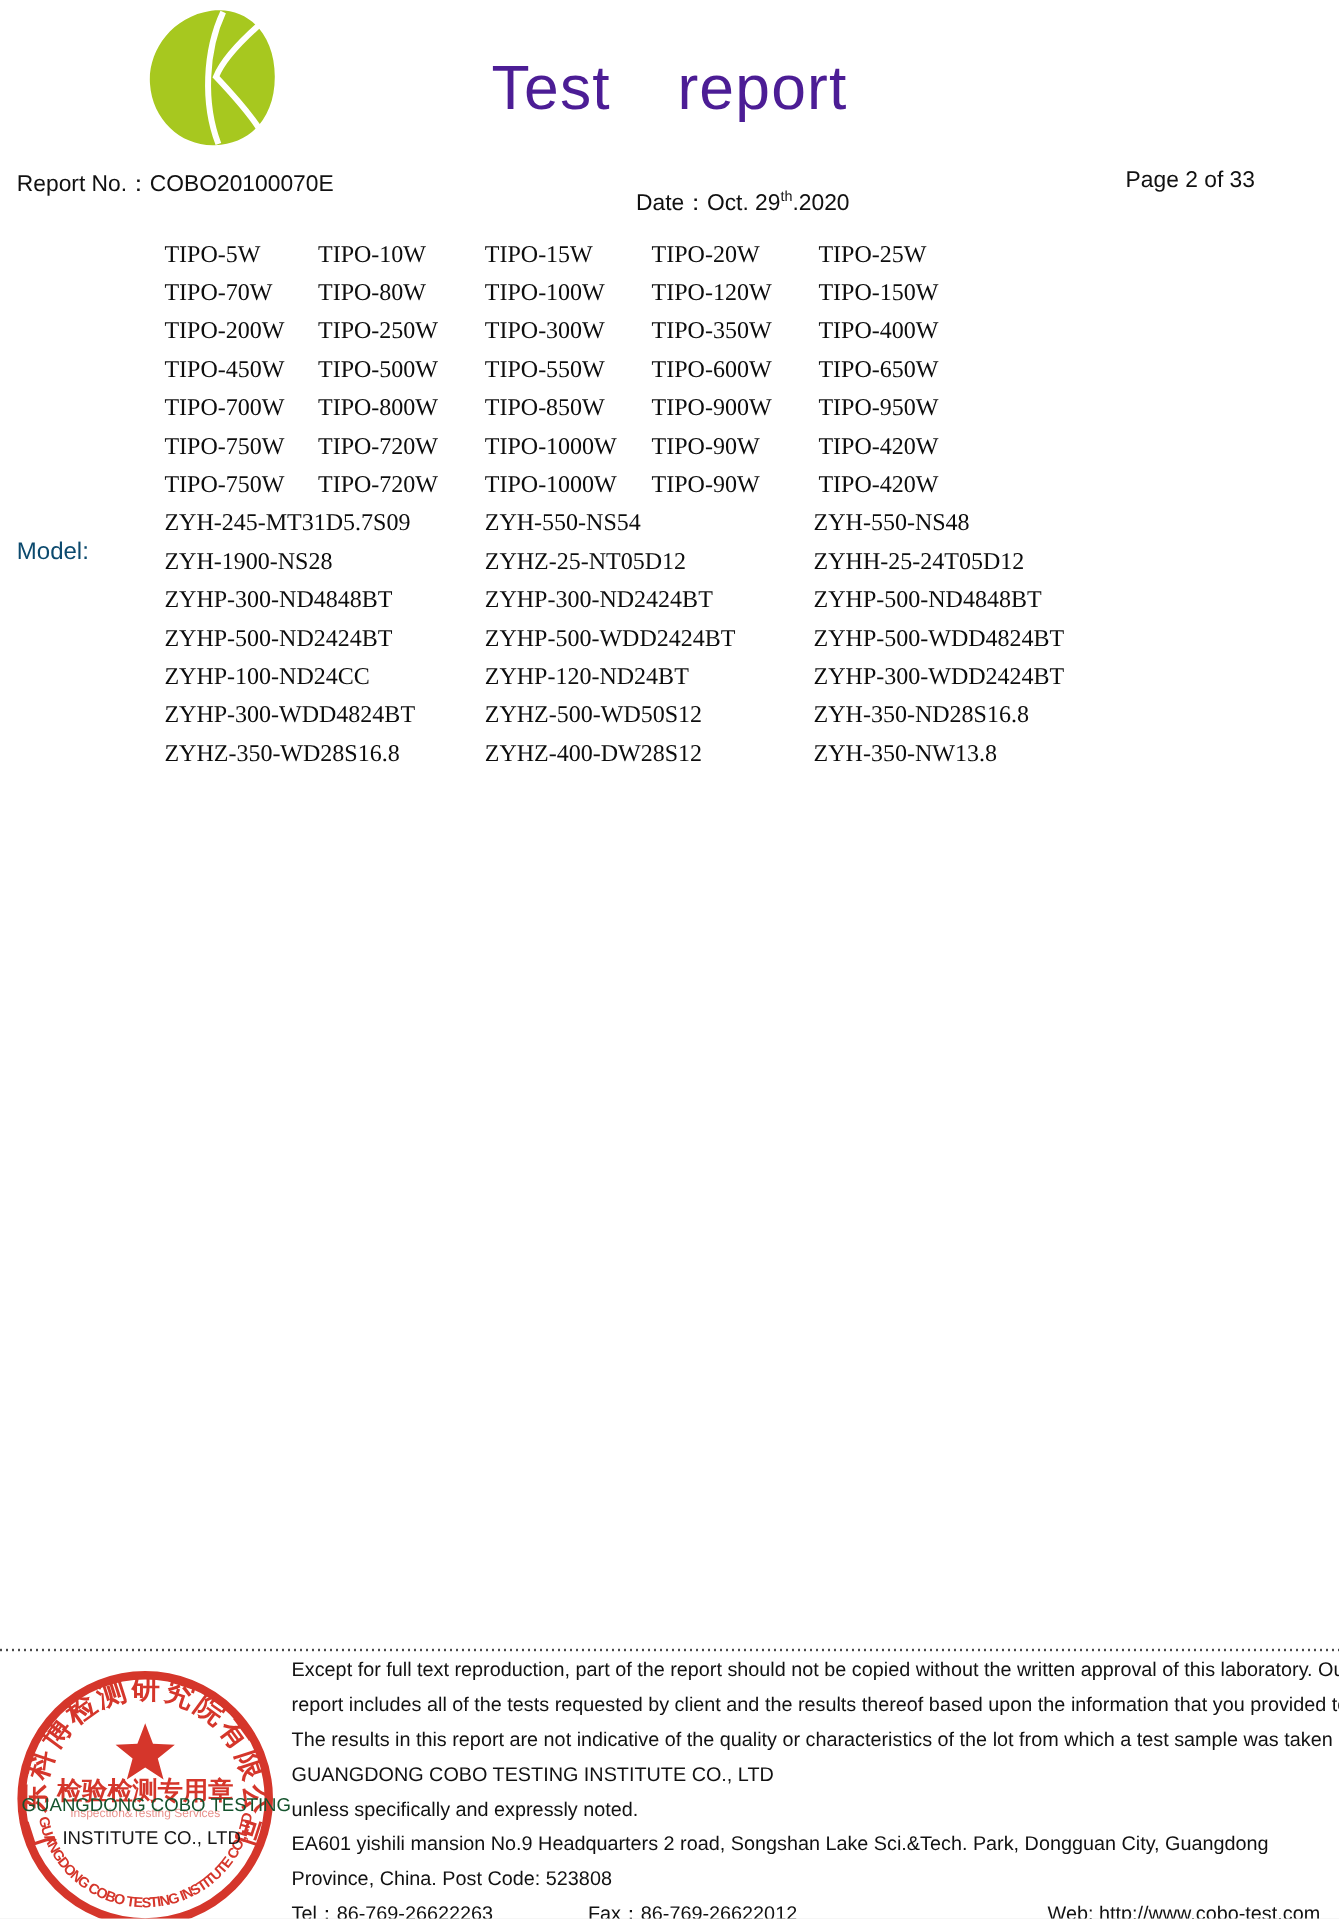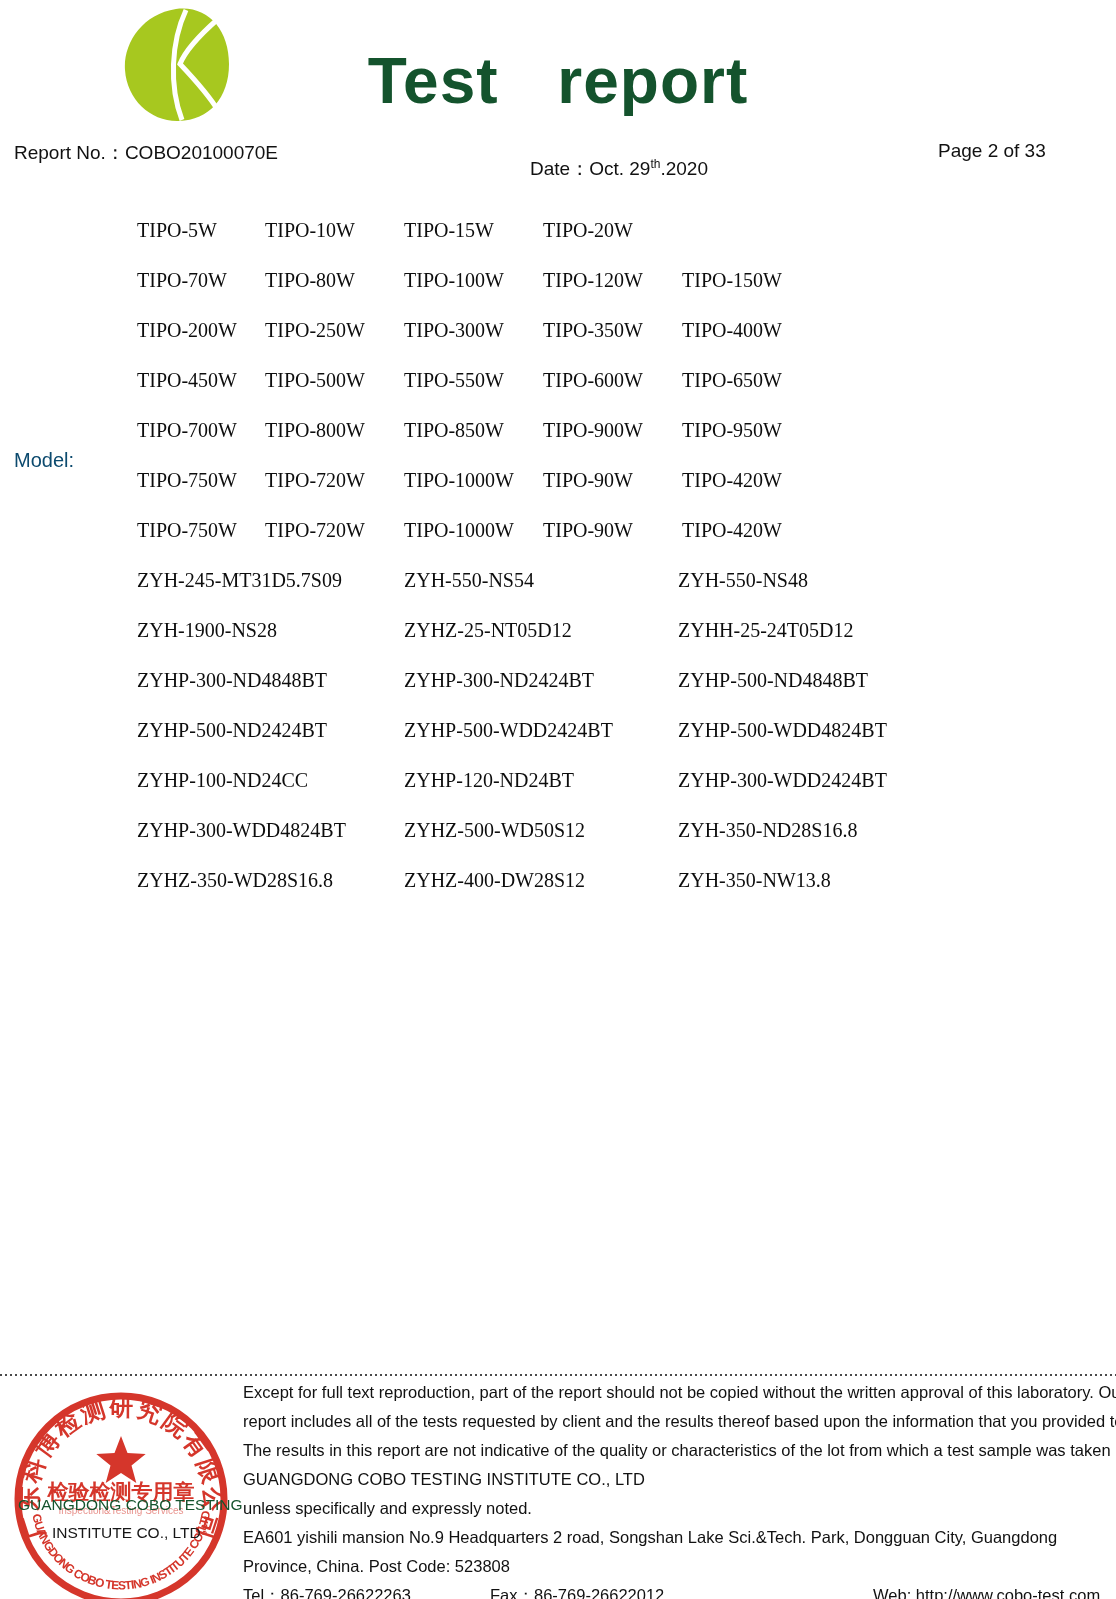--- a/index.html
+++ b/index.html
@@ -9,38 +9,38 @@
     margin:0 auto;
     background:#ffffff;
     overflow:hidden;
     font-family:"Liberation Sans", sans-serif;
     color:#111;
   }
   
   .logo{position:absolute;left:120px;top:6px;width:112px;height:118px;}
   .title{
     position:absolute;left:0;top:44px;width:100%;
-    text-align:center;font-size:64px;font-weight:bold;
-    letter-spacing:1px;word-spacing:40px;color:#14532d;
+    text-align:center;font-size:52px;font-weight:normal;
+    letter-spacing:1px;word-spacing:40px;color:#4c1d95;
   }
   .hdr-row{position:absolute;top:140px;left:0;width:100%;height:30px;font-size:19px;}
   .hdr-report{position:absolute;left:14px;top:0;}
   .hdr-date{position:absolute;left:530px;top:16px;}
   .hdr-page{position:absolute;left:890px;top:0;margin-left:48px;}
   .hdr-row sup{font-size:12px;vertical-align:super;line-height:0;}
   
   .model-label{
     position:absolute;left:14px;top:444px;height:32px;line-height:32px;
     font-size:20px;color:#0c4a6e;
   }
   .model-rows{
     position:absolute;left:137px;top:196px;right:10px;
     font-family:"Liberation Serif", serif;font-size:20px;color:#0d0d0d;
   }
-  .model-row{display:grid;height:32px;align-items:center;margin-top:18px;}
+  .model-row{display:grid;height:32px;align-items:center;}
   .model-row.c5{grid-template-columns:128px 139px 139px 139px auto;}
   .model-row.c3{grid-template-columns:267px 274px auto;}
   .model-cell{white-space:nowrap;}
   
   .dotline{
     position:absolute;left:0;top:1374px;width:1116px;height:2px;
     background:repeating-linear-gradient(to right,#4a4a4a 0 2px,transparent 2px 5px);
   }
   .ftext{
     position:absolute;left:243px;top:1378px;width:866px;
@@ -86,20 +86,21 @@
     <span class="hdr-page">Page 2 of 33</span>
   </div>
 
   <div class="model-label">Model:</div>
   <div class="model-rows">
       <div class="model-row c5">
         <span class="model-cell">TIPO-5W</span>
         <span class="model-cell">TIPO-10W</span>
         <span class="model-cell">TIPO-15W</span>
         <span class="model-cell">TIPO-20W</span>
+        <span class="model-cell">TIPO-25W</span>
       </div>
       <div class="model-row c5">
         <span class="model-cell">TIPO-70W</span>
         <span class="model-cell">TIPO-80W</span>
         <span class="model-cell">TIPO-100W</span>
         <span class="model-cell">TIPO-120W</span>
         <span class="model-cell">TIPO-150W</span>
       </div>
       <div class="model-row c5">
         <span class="model-cell">TIPO-200W</span>

